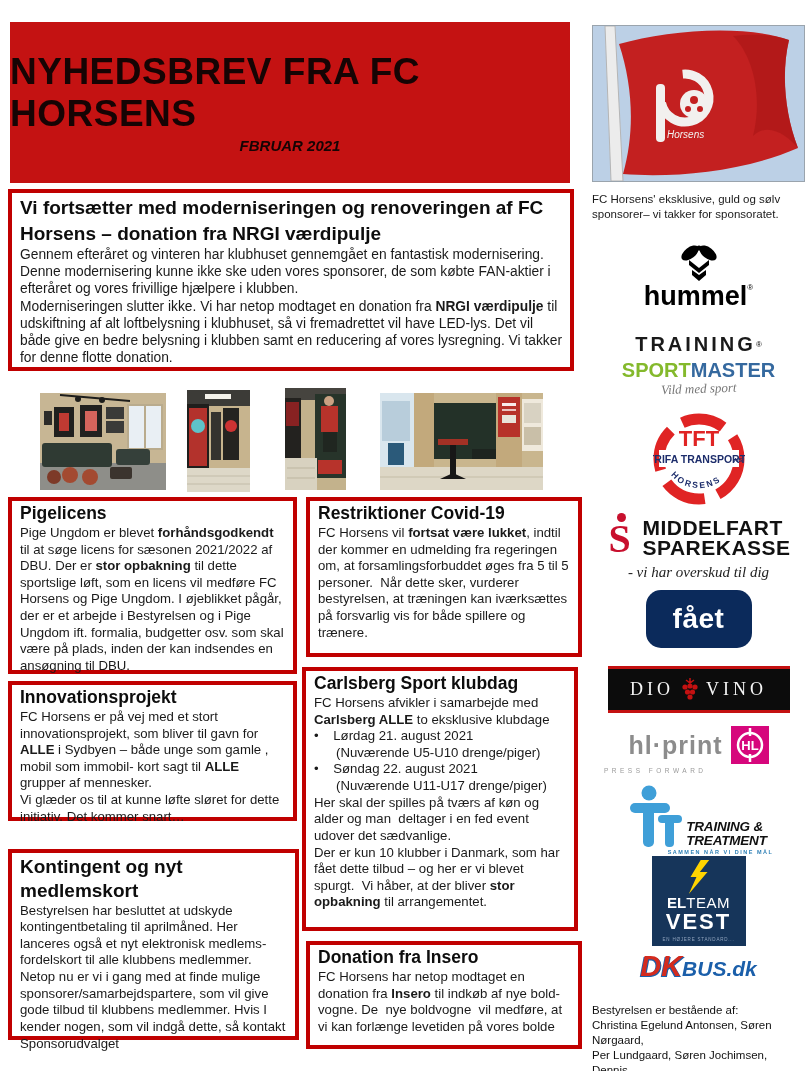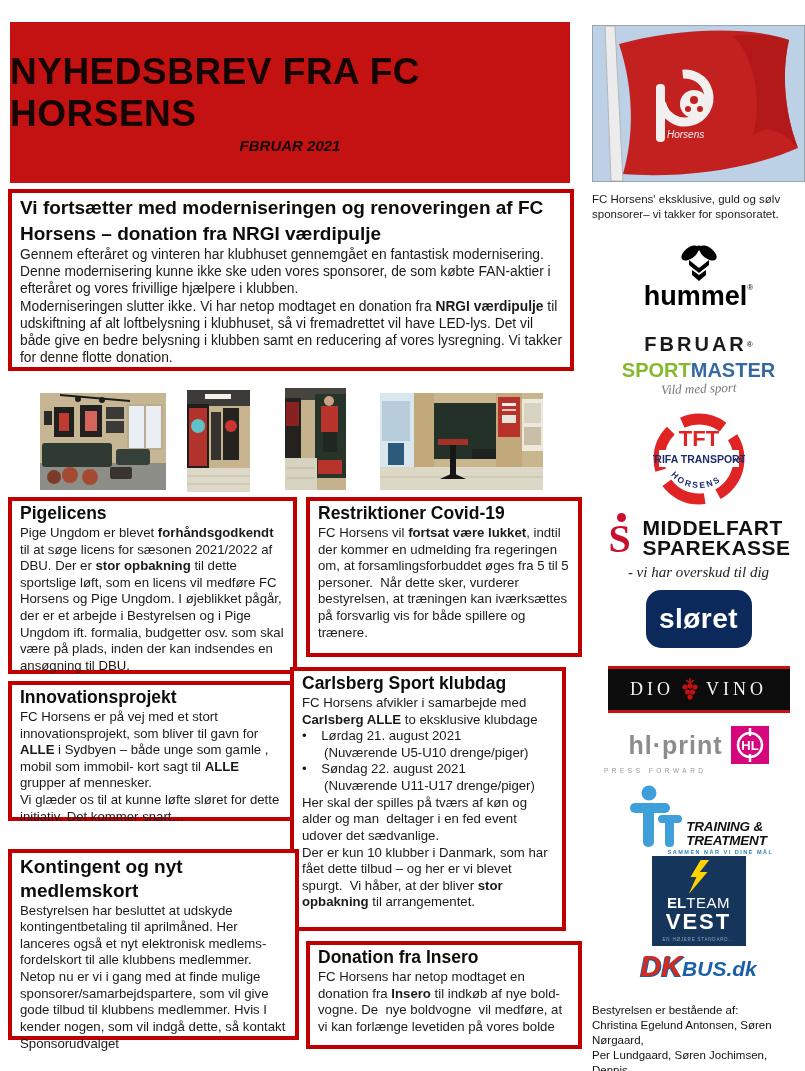--- a/index.html
+++ b/index.html
@@ -20,21 +20,21 @@
   .box{position:absolute;border:4px solid #c00000;background:#fff;padding:2px 8px 4px;box-sizing:border-box;}
   .box h2{margin:0;font-size:17.5px;line-height:1.25;color:#0d0d0d;}
   .box .body{margin:0;font-size:13.2px;line-height:1.26;color:#1a1a1a;white-space:pre-wrap;}
   .bold{font-weight:700;}
   #article-modernisering{left:8px;top:189px;width:566px;height:182px;}
   #article-modernisering h2{font-size:19px;line-height:1.35;}
   #article-modernisering .body{font-size:13.8px;line-height:1.24;}
   #box-pigelicens{left:8px;top:497px;width:289px;height:177px;}
   #box-restriktioner{left:306px;top:497px;width:276px;height:160px;}
   #box-innovation{left:8px;top:681px;width:289px;height:140px;}
-  #box-carlsberg{left:290px;top:667px;width:276px;height:264px;}
+  #box-carlsberg{left:302px;top:667px;width:276px;height:264px;}
   #box-kontingent{left:8px;top:849px;width:291px;height:191px;}
   #box-kontingent h2{font-size:19px;}
   #box-donation{left:306px;top:941px;width:276px;height:108px;}
 
   
   .photo{position:absolute;overflow:hidden;}
   #photo1{left:40px;top:393px;width:126px;height:97px;}
   #photo2{left:187px;top:390px;width:63px;height:102px;}
   #photo3{left:285px;top:388px;width:61px;height:102px;}
   #photo4{left:380px;top:393px;width:163px;height:97px;}
@@ -249,21 +249,21 @@
       <ellipse cx="12" cy="10" rx="10" ry="5.5" fill="#000" transform="rotate(-38 12 10)"></ellipse>
       <ellipse cx="30" cy="10" rx="10" ry="5.5" fill="#000" transform="rotate(38 30 10)"></ellipse>
       <circle cx="21" cy="5" r="2.6" fill="#000"></circle>
       <polygon points="11,17 21,25 31,17 31,22 21,30 11,22" fill="#000"></polygon>
       <polygon points="14,27 21,32 28,27 28,32 21,38 14,32" fill="#000"></polygon>
     </svg>
     <div><span class="hummel-word">hummel</span><span class="hummel-reg">®</span></div>
   </div>
 
   <div class="logo-row" id="logo-designa">
-    <span class="designa-word">FBRUAR</span>
+    <span class="designa-word">TRAINING</span>
       <span class="designa-reg">®</span>
   </div>
 
   <div class="logo-row" id="logo-sportmaster">
     <div class="sm-line"><span class="sm-green">SPORT</span><span class="sm-blue">MASTER</span></div>
     <div class="sm-slogan">Vild med sport</div>
   </div>
 
   <div class="logo-row" id="logo-trifa">
     <svg width="92" height="92" viewBox="0 0 92 92">
@@ -289,21 +289,21 @@
       <div class="mf-text">
         <div>MIDDELFART</div>
         <div>SPAREKASSE</div>
       </div>
     </div>
     <div class="mf-slogan">- vi har overskud til dig</div>
   </div>
 
   <div class="logo-row" id="logo-foetex">
     <div class="foetex-badge">
-        <span class="foetex-word">sløret</span>
+        <span class="foetex-word">fået</span>
       </div>
   </div>
 
   <div class="logo-row" id="logo-diovino">
     <div class="diovino-band">
       <span class="dv-word">DIO</span>
       <svg width="18" height="26" viewBox="0 0 18 26">
         <path d="M9,1 L9,6 M5,3 L9,6 L13,3" stroke="#c41111" stroke-width="1.5" fill="none"></path>
         <circle cx="4" cy="10" r="2.6" fill="#c41111"></circle>
           <circle cx="9" cy="9" r="2.6" fill="#c41111"></circle>

